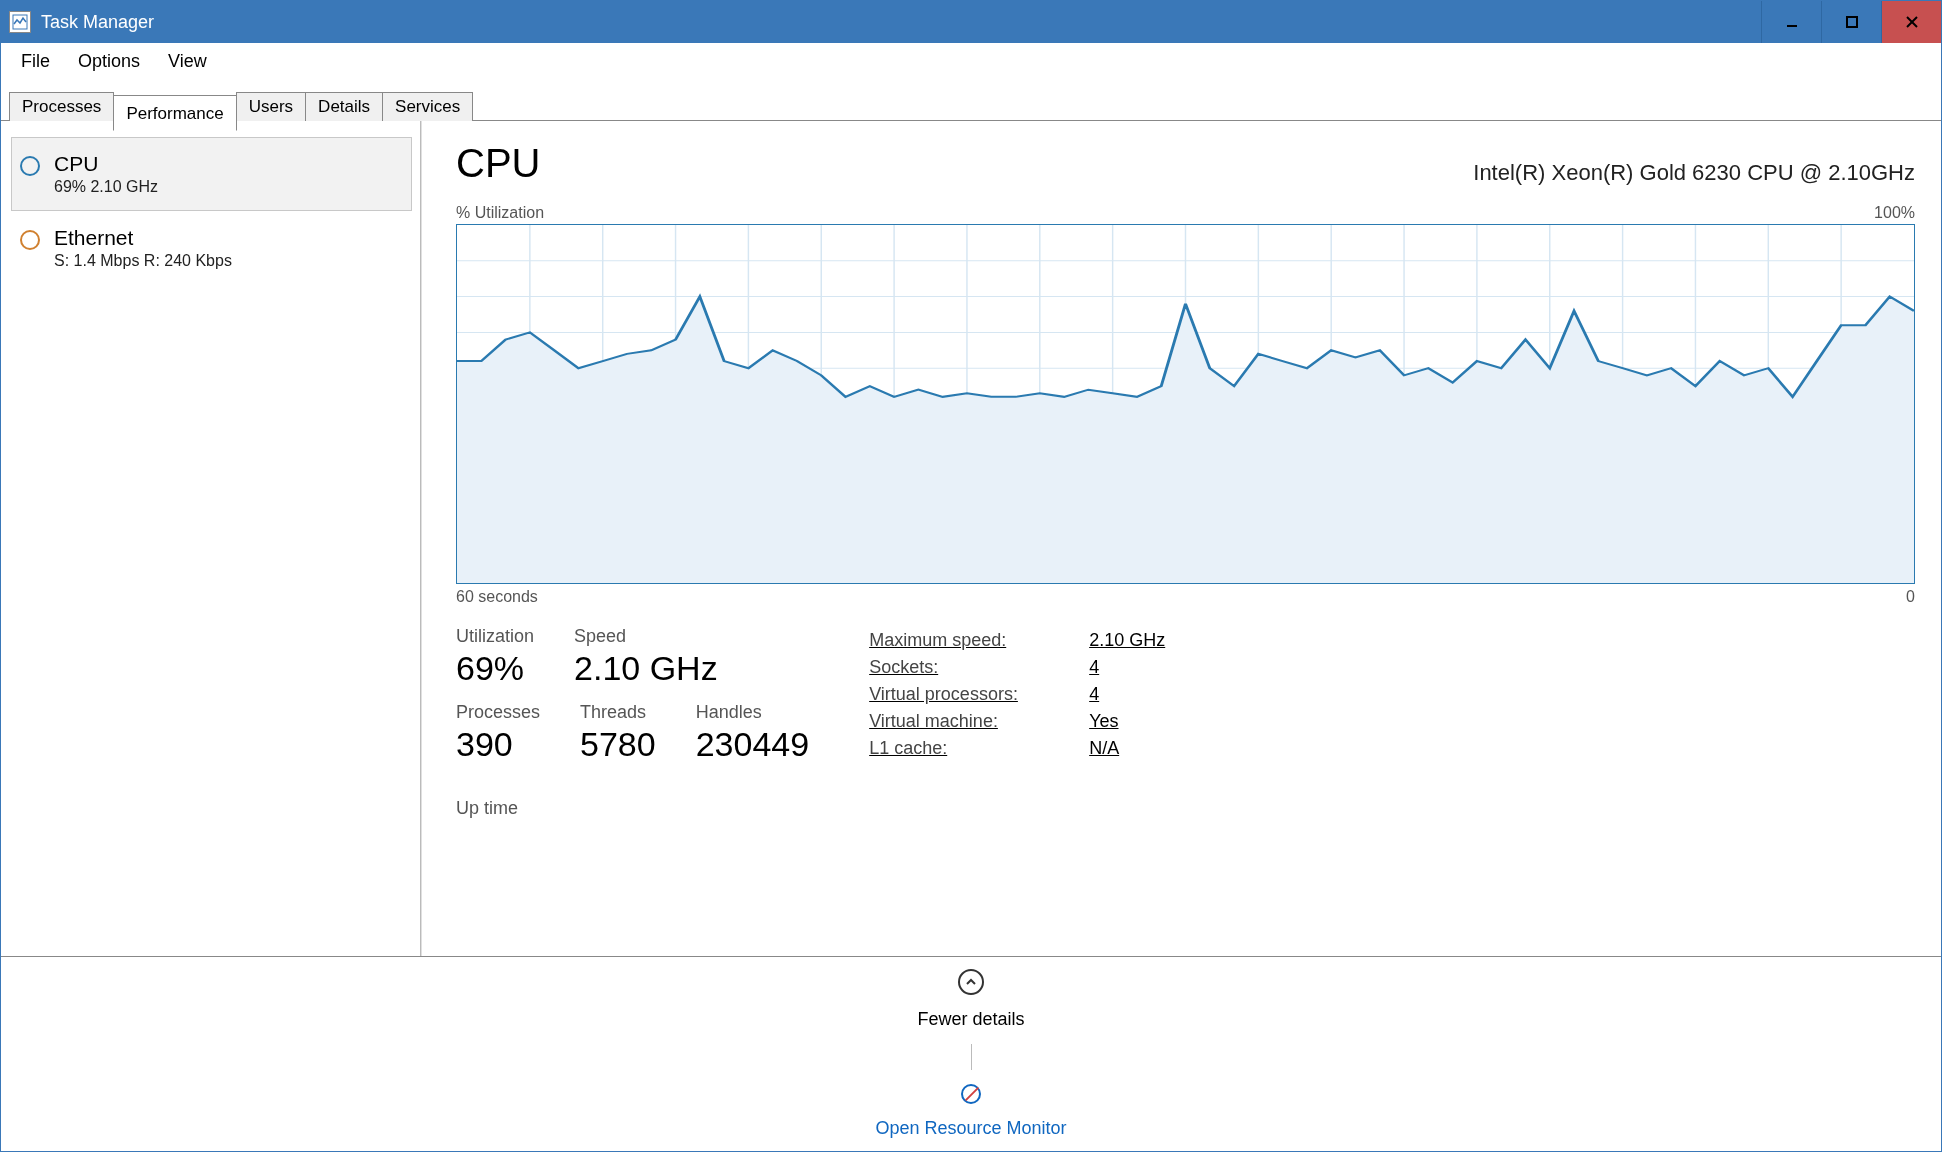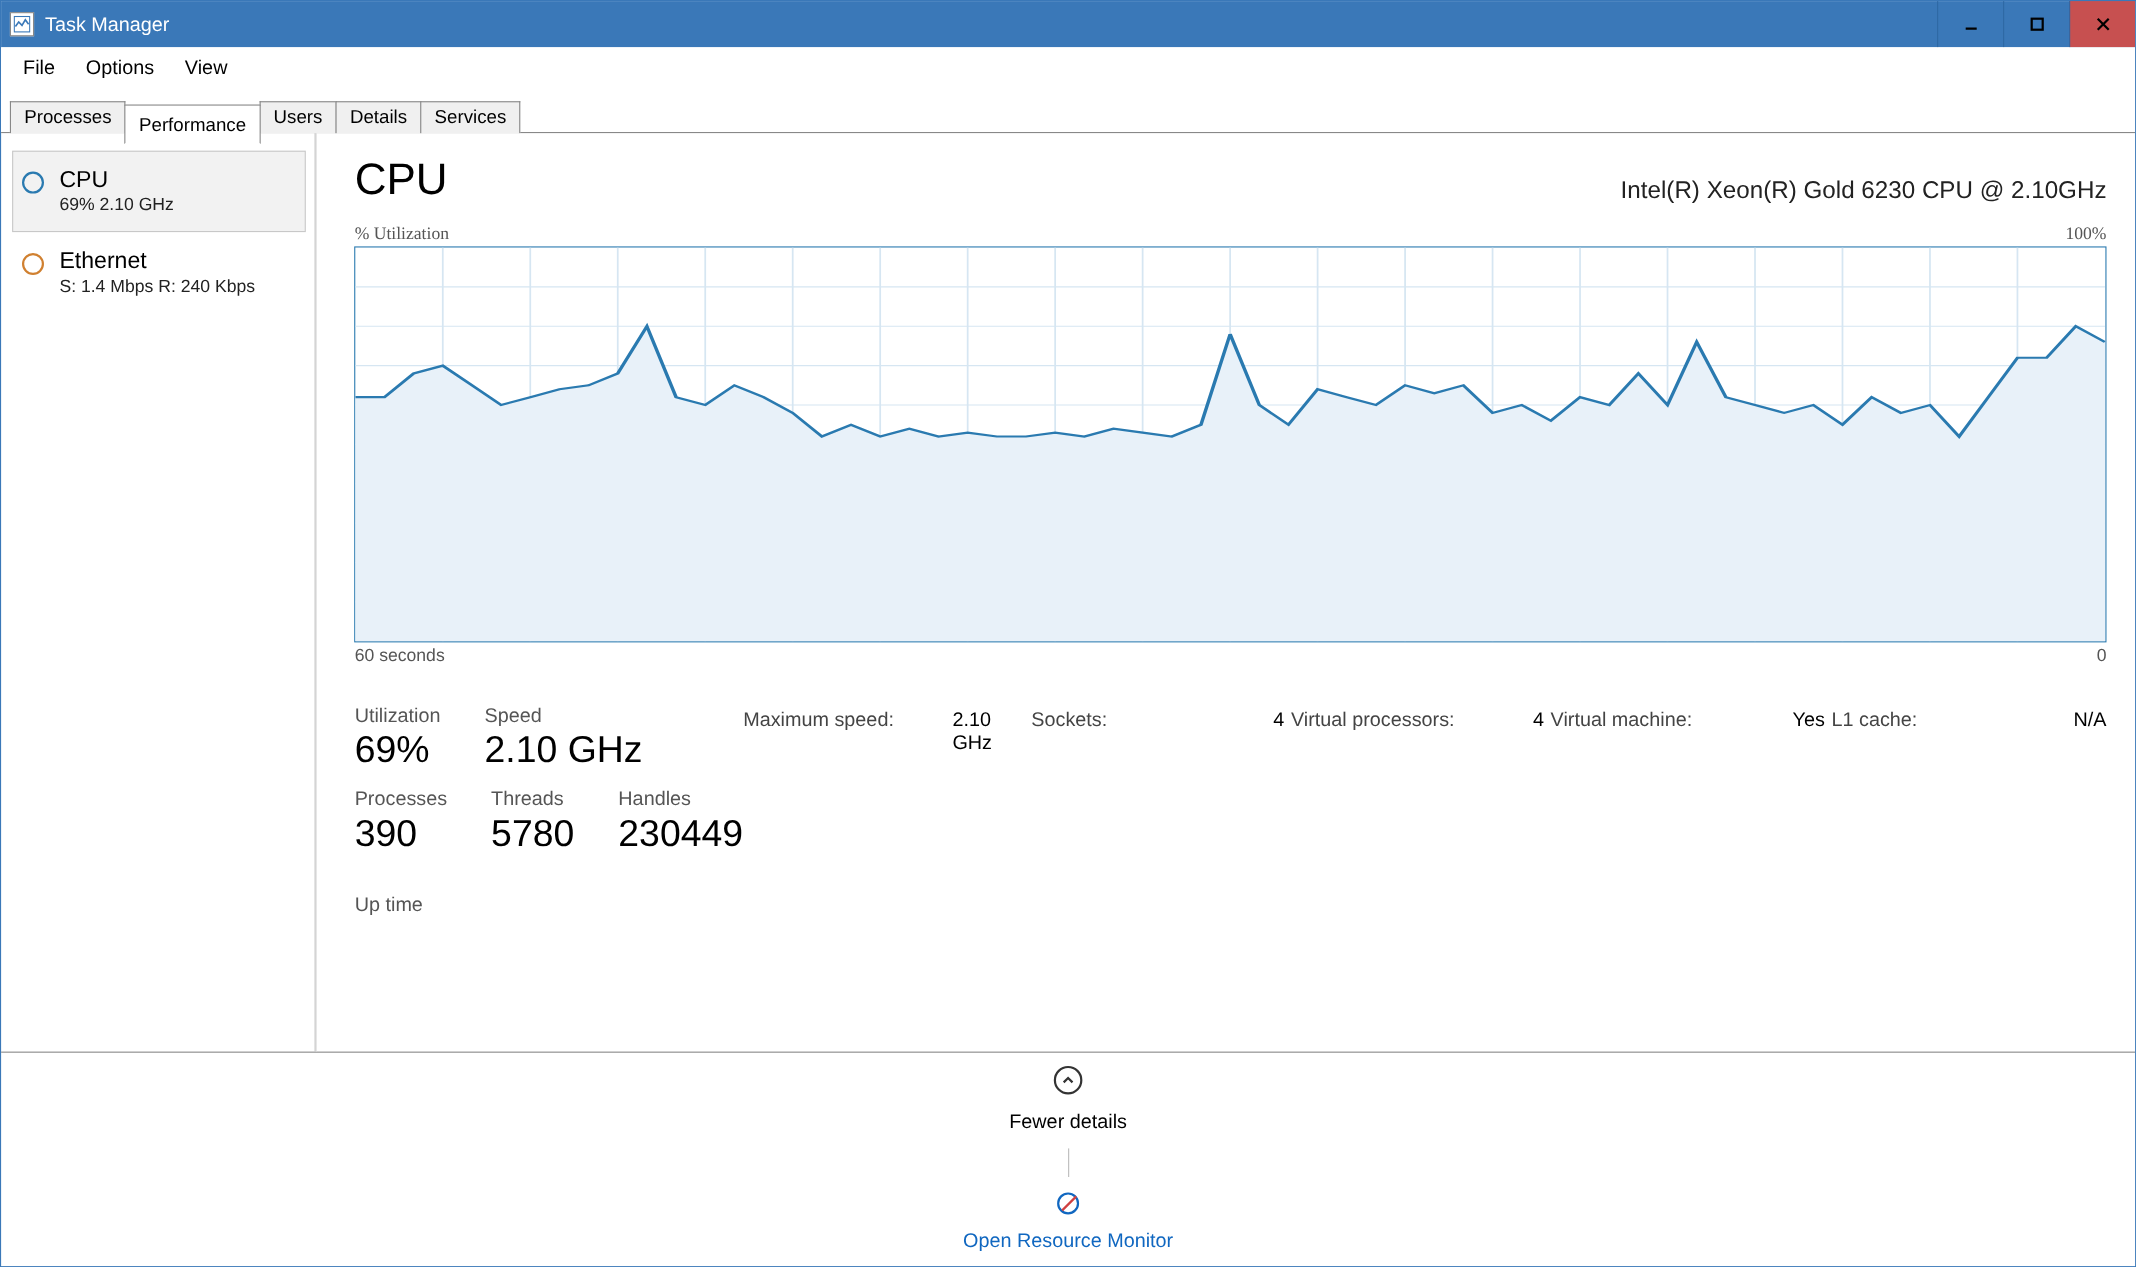--- a/index.html
+++ b/index.html
@@ -125,46 +125,46 @@
   justify-content: space-between;
 }
 .detail-title { font-size: 40px; font-weight: 400; }
 .detail-sub { font-size: 22px; color: #222; }
 .chart-labels-top {
   display: flex;
   justify-content: space-between;
   font-size: 16px;
   color: #555;
   margin-top: 18px;
-  font-family: Liberation Serif, serif;
 }
 .chart-box {
   height: 360px;
   border: 1px solid #2a7ab0;
   margin-top: 2px;
   position: relative;
   background: #fff;
 }
 .chart-labels-bottom {
   display: flex;
   justify-content: space-between;
   font-size: 16px;
   color: #555;
   margin-top: 4px;
 }
 
 .stats-row {
   display: flex;
-  margin-top: 34px;
+  margin-top: 20px;
+  gap: 60px;
 }
 .stats-left { display: flex; flex-direction: column; gap: 14px; }
 .stats-line1 { display: flex; gap: 40px; }
 .stat-block .lbl { font-size: 18px; color: #555; }
 .stat-block .val { font-size: 34px; margin-top: 2px; }
-.stats-right { display: flex; flex-direction: row; gap: 6px; padding-top:4px;}
+.stats-right { display: flex; flex-direction: column; gap: 6px; padding-top:4px;text-decoration:underline;}
 .kv { display: flex; font-size: 18px; color: #444; }
 .kv .k { width: 220px; }
 .kv .v { color: #000; }
 .uptime { margin-top: 20px; }
 
 .footer {
   border-top: 1px solid #888;
   padding: 12px 16px;
   display: flex;
   align-items: center;

